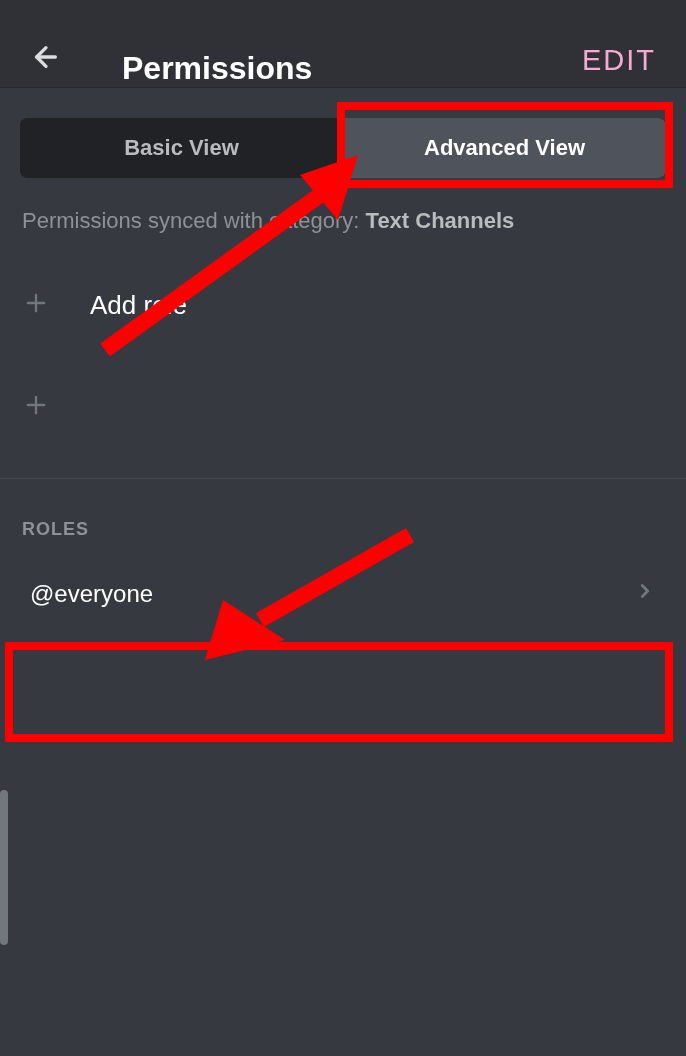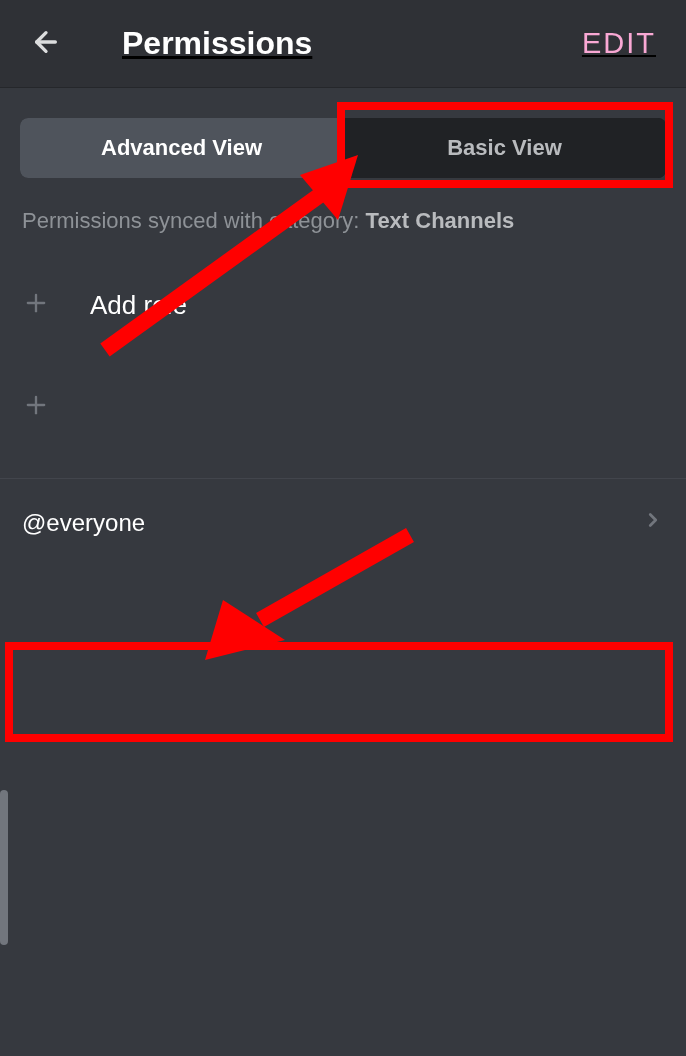--- a/index.html
+++ b/index.html
@@ -12,24 +12,23 @@
       background: #36393f;
       width: 686px;
       height: 1056px;
       overflow: hidden;
       position: relative;
     }
     .header {
       background: #2f3136;
       height: 88px;
       display: flex;
-      align-items: center;
+      align-items: flex-end;
       padding: 0 20px;
       border-bottom: 1px solid rgba(0,0,0,0.2);
-      text-decoration: underline;
     }
     .back-arrow {
       color: #dcddde;
       cursor: pointer;
       padding: 10px;
     }
     .page-title {
       color: #ffffff;
       font-size: 32px;
       font-weight: 700;
@@ -106,21 +105,21 @@
     .section-header {
       color: #8e9297;
       font-size: 18px;
       font-weight: 600;
       letter-spacing: 1px;
       padding: 40px 22px 10px 22px;
     }
     .role-row {
       display: flex;
       align-items: flex-start;
-      padding: 30px 22px;
+      padding: 30px 30px;
       cursor: pointer;
     }
     .role-name {
       color: #ffffff;
       font-size: 24px;
       font-weight: 400;
     }
     .chevron {
       color: #72767d;
       margin-left: auto;
@@ -153,22 +152,22 @@
       <line x1="19" y1="12" x2="5" y2="12"></line>
       <polyline points="12 19 5 12 12 5"></polyline>
     </svg>
   </div>
   <div class="page-title">Permissions</div>
   <div class="edit-btn">EDIT</div>
 </div>
 
 <div class="content">
   <div class="view-tabs">
+    <div class="tab tab-inactive">Basic View</div>
     <div class="tab tab-active">Advanced View</div>
-    <div class="tab tab-inactive">Basic View</div>
   </div>
 
   <div class="sync-text">
     <span>Permissions synced with category: </span><span class="sync-category">Text Channels</span>
   </div>
 
   <div class="action-row">
     <span class="plus-icon">
       <svg width="28" height="28" viewBox="0 0 24 24" fill="none" stroke="currentColor" stroke-width="2" stroke-linecap="round">
         <line x1="12" y1="5" x2="12" y2="19"></line>
@@ -182,20 +181,21 @@
     <span class="plus-icon">
       <svg width="28" height="28" viewBox="0 0 24 24" fill="none" stroke="currentColor" stroke-width="2" stroke-linecap="round">
         <line x1="12" y1="5" x2="12" y2="19"></line>
         <line x1="5" y1="12" x2="19" y2="12"></line>
       </svg>
     </span>
   </div>
 
   <div class="section-divider"></div>
 
+  <div class="section-header">ROLES</div>
 
   <div class="role-row">
     <span class="role-name">@everyone</span>
     <span class="chevron">
       <svg width="22" height="22" viewBox="0 0 24 24" fill="none" stroke="currentColor" stroke-width="3" stroke-linecap="round" stroke-linejoin="round">
         <polyline points="9 18 15 12 9 6"></polyline>
       </svg>
     </span>
   </div>
 </div>

